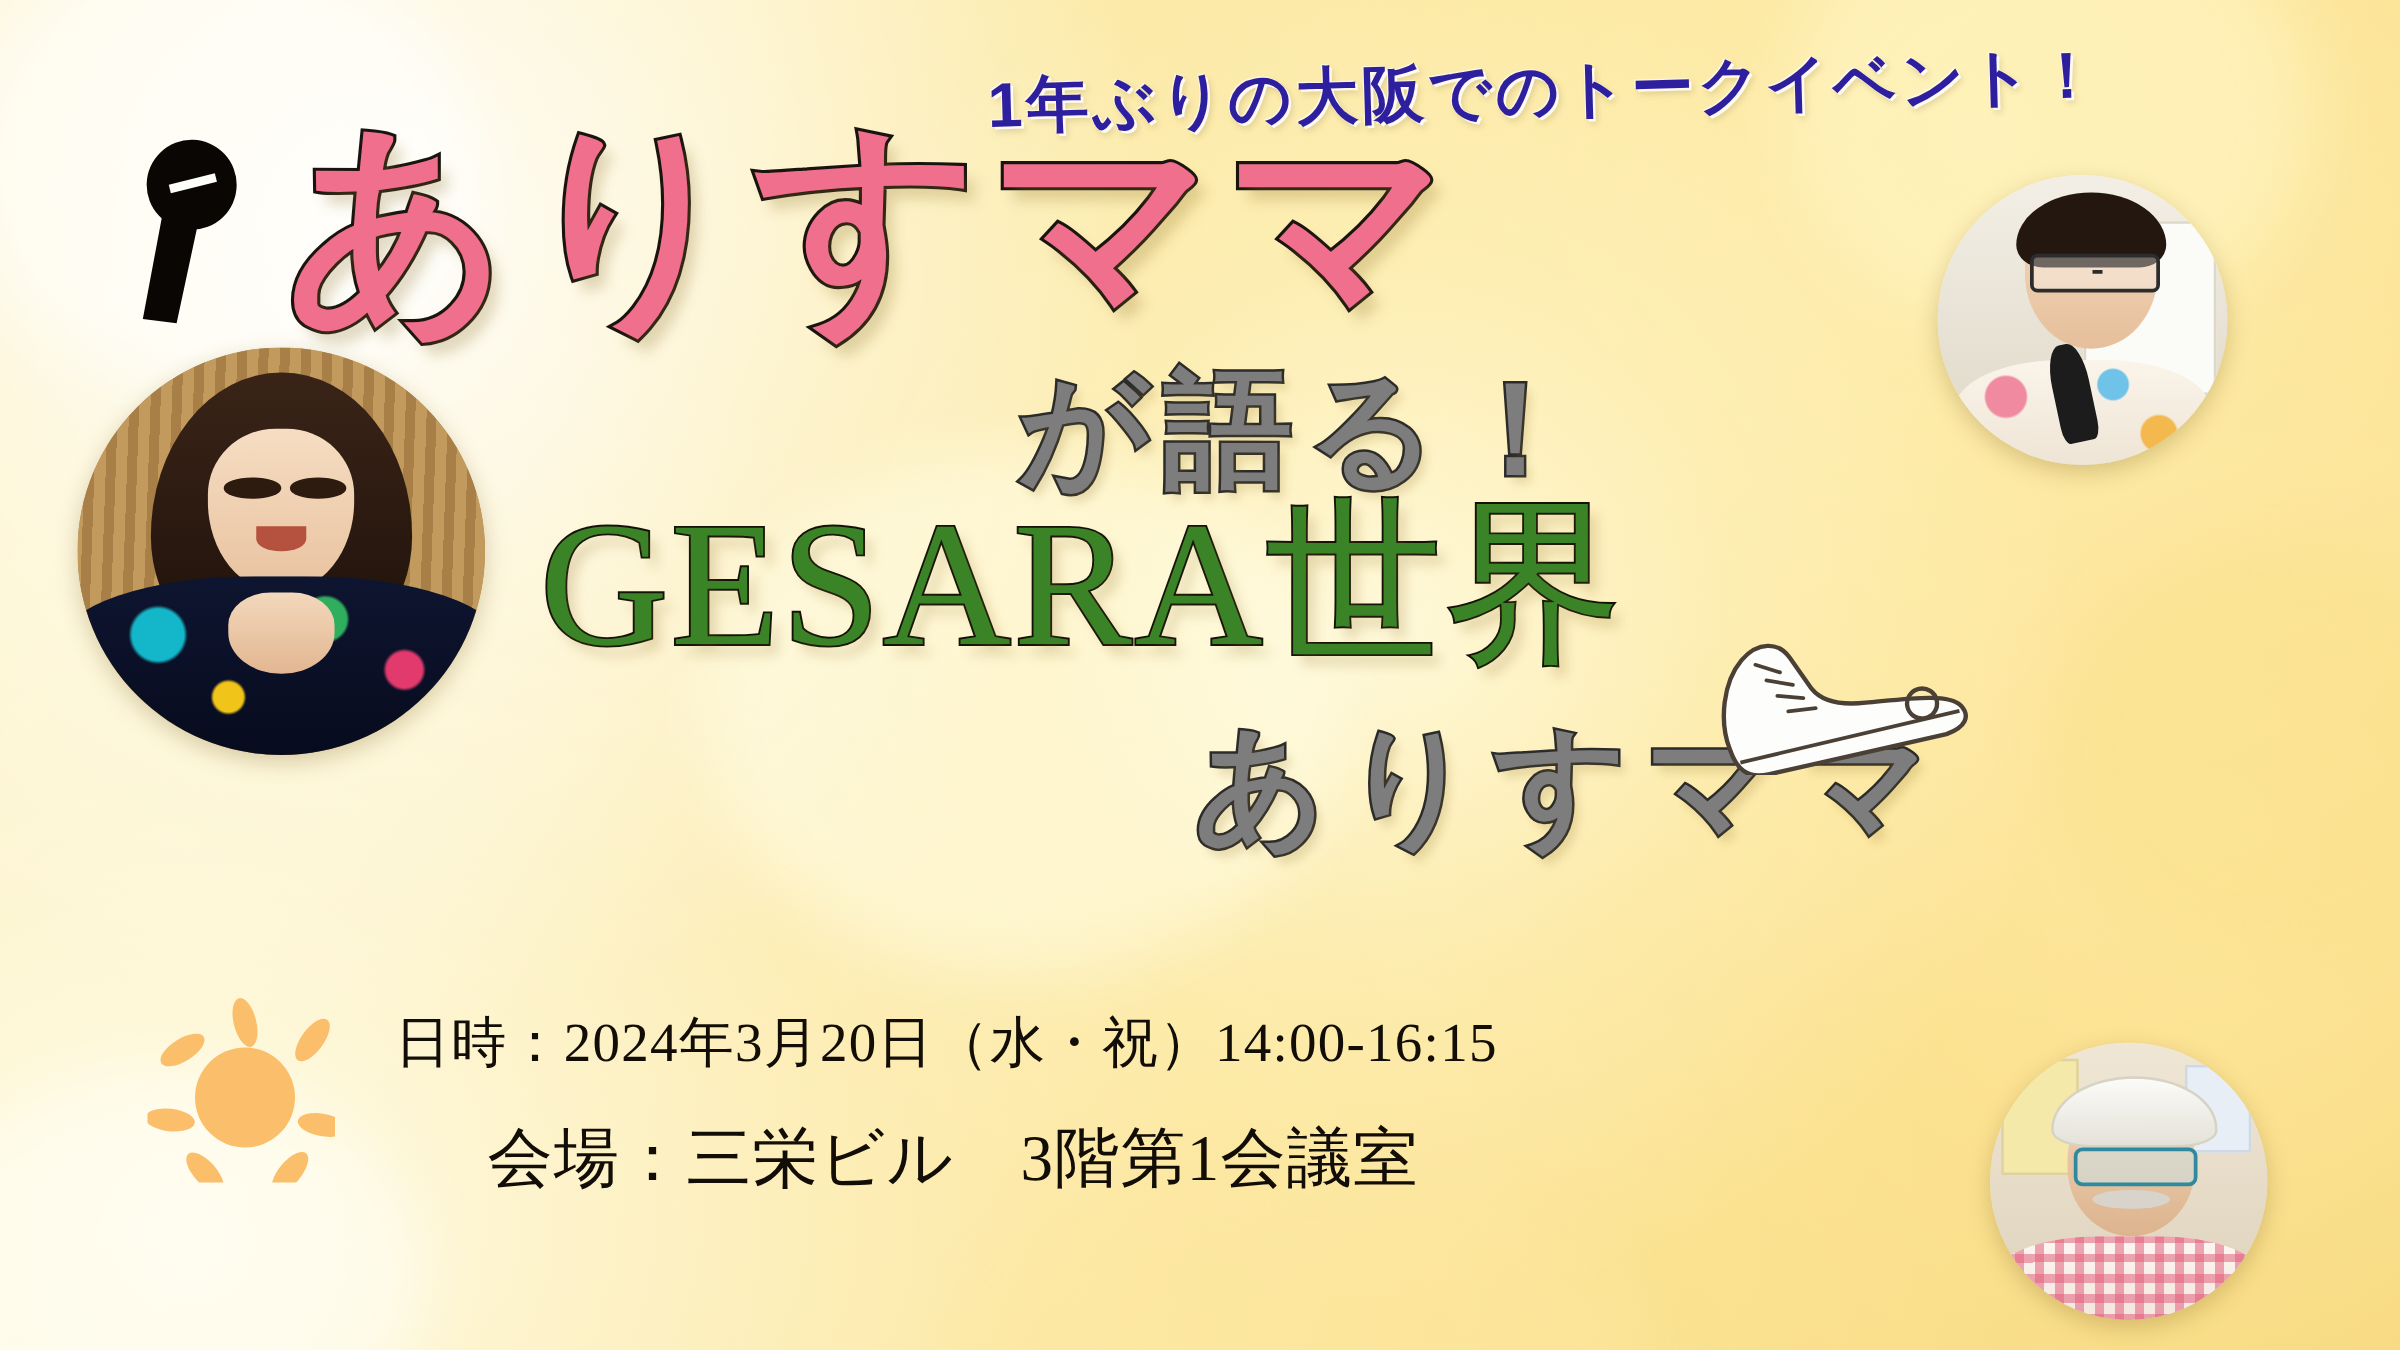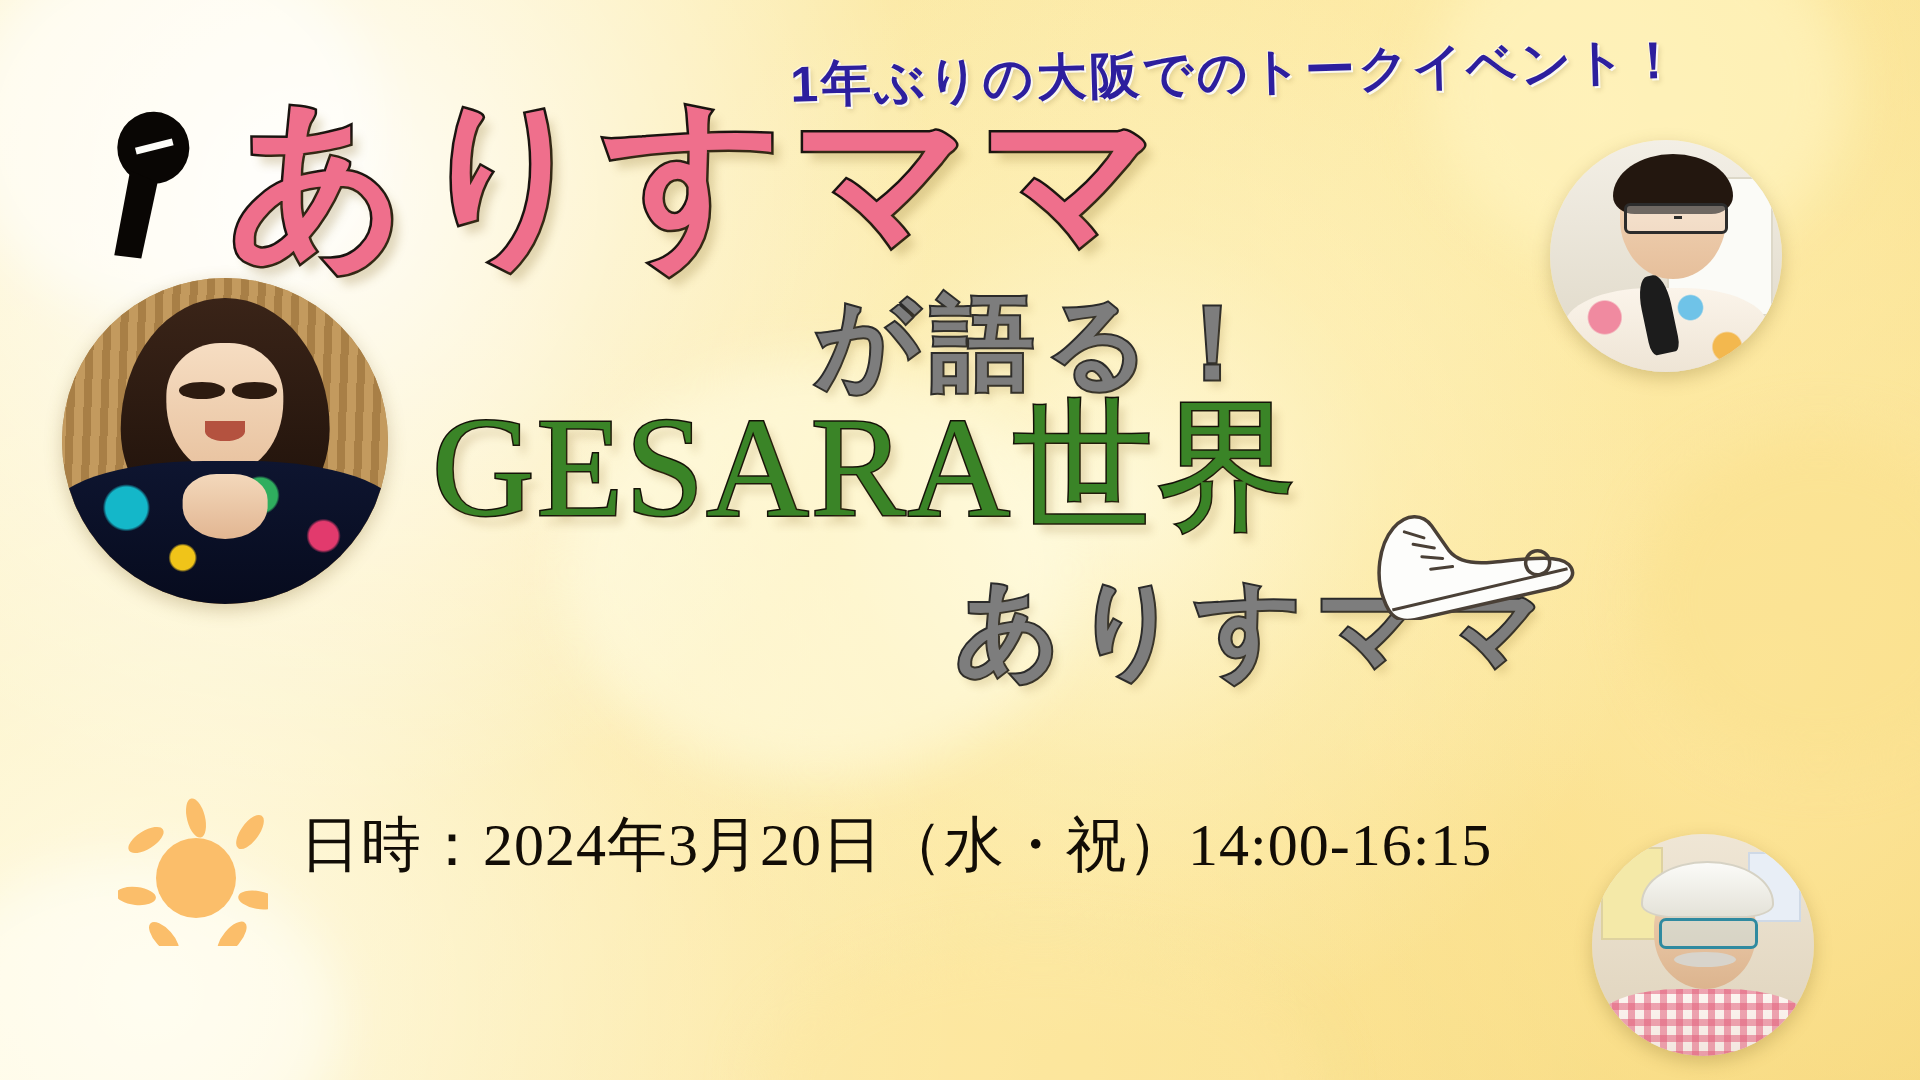--- a/index.html
+++ b/index.html
@@ -108,21 +108,21 @@
   }
 
   
   .info {
     position: absolute;
     font-family: "Liberation Serif", "DejaVu Serif", serif;
     color: #120d06;
     white-space: nowrap;
     font-weight: 400;
   }
-  .info-date  { left: 300px; top: 805px;  font-size: 60px; letter-spacing: 1px; }
+  .info-date  { left: 316px; top: 805px;  font-size: 44px; letter-spacing: 1px; }
   .info-venue { left: 390px; top: 892px;  font-size: 52px; letter-spacing: 1px; }
   .info-access{ left: 490px; top: 968px;  font-size: 40px; letter-spacing: 0px; }
 
   
   .photo {
     position: absolute;
     border-radius: 50%;
     overflow: hidden;
     box-shadow: 0 6px 18px rgba(120,95,30,0.28);
   }
@@ -377,14 +377,15 @@
     <div class="m2-post"></div>
     <div class="m2-post2"></div>
     <div class="m2-shirt"></div>
     <div class="m2-head"></div>
     <div class="m2-cap"></div>
     <div class="m2-glass"></div>
     <div class="m2-mous"></div>
   </div>
 
   <div class="info info-date">日時：2024年3月20日（水・祝）14:00-16:15</div>
+  <div class="info info-venue">会場：三栄ビル　3階第1会議室</div>
 
 </div>
 
 </body></html>

